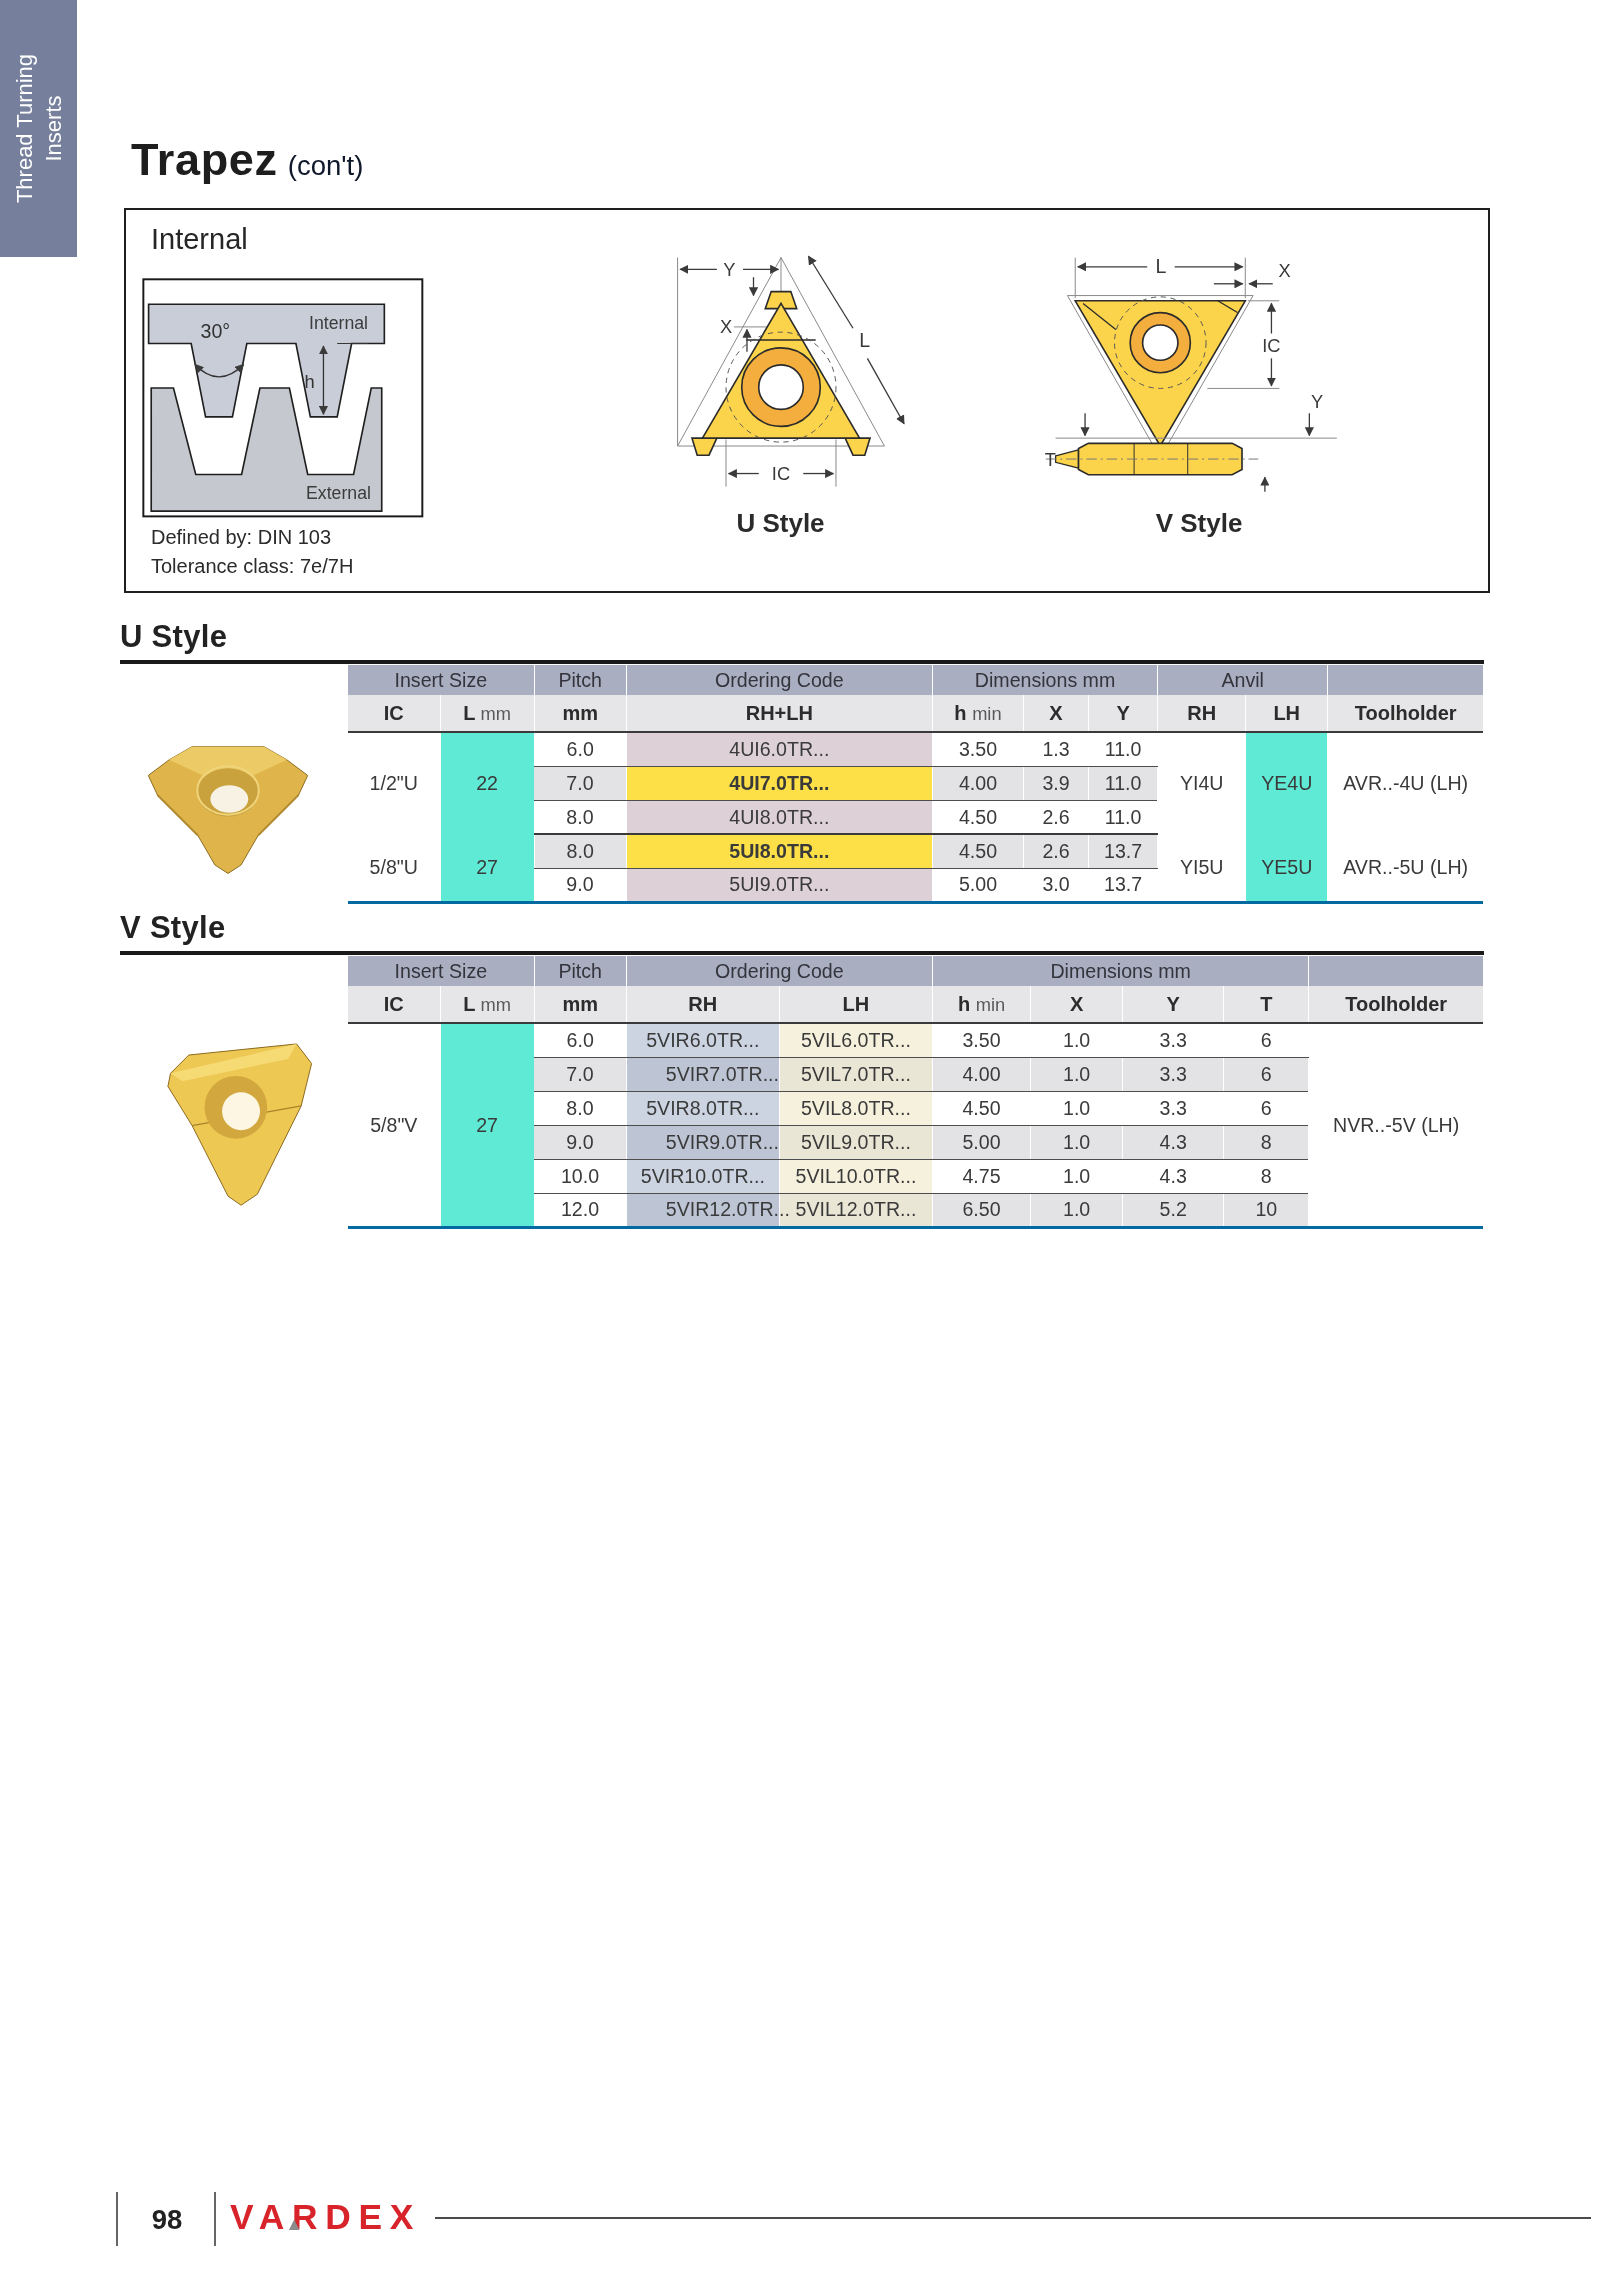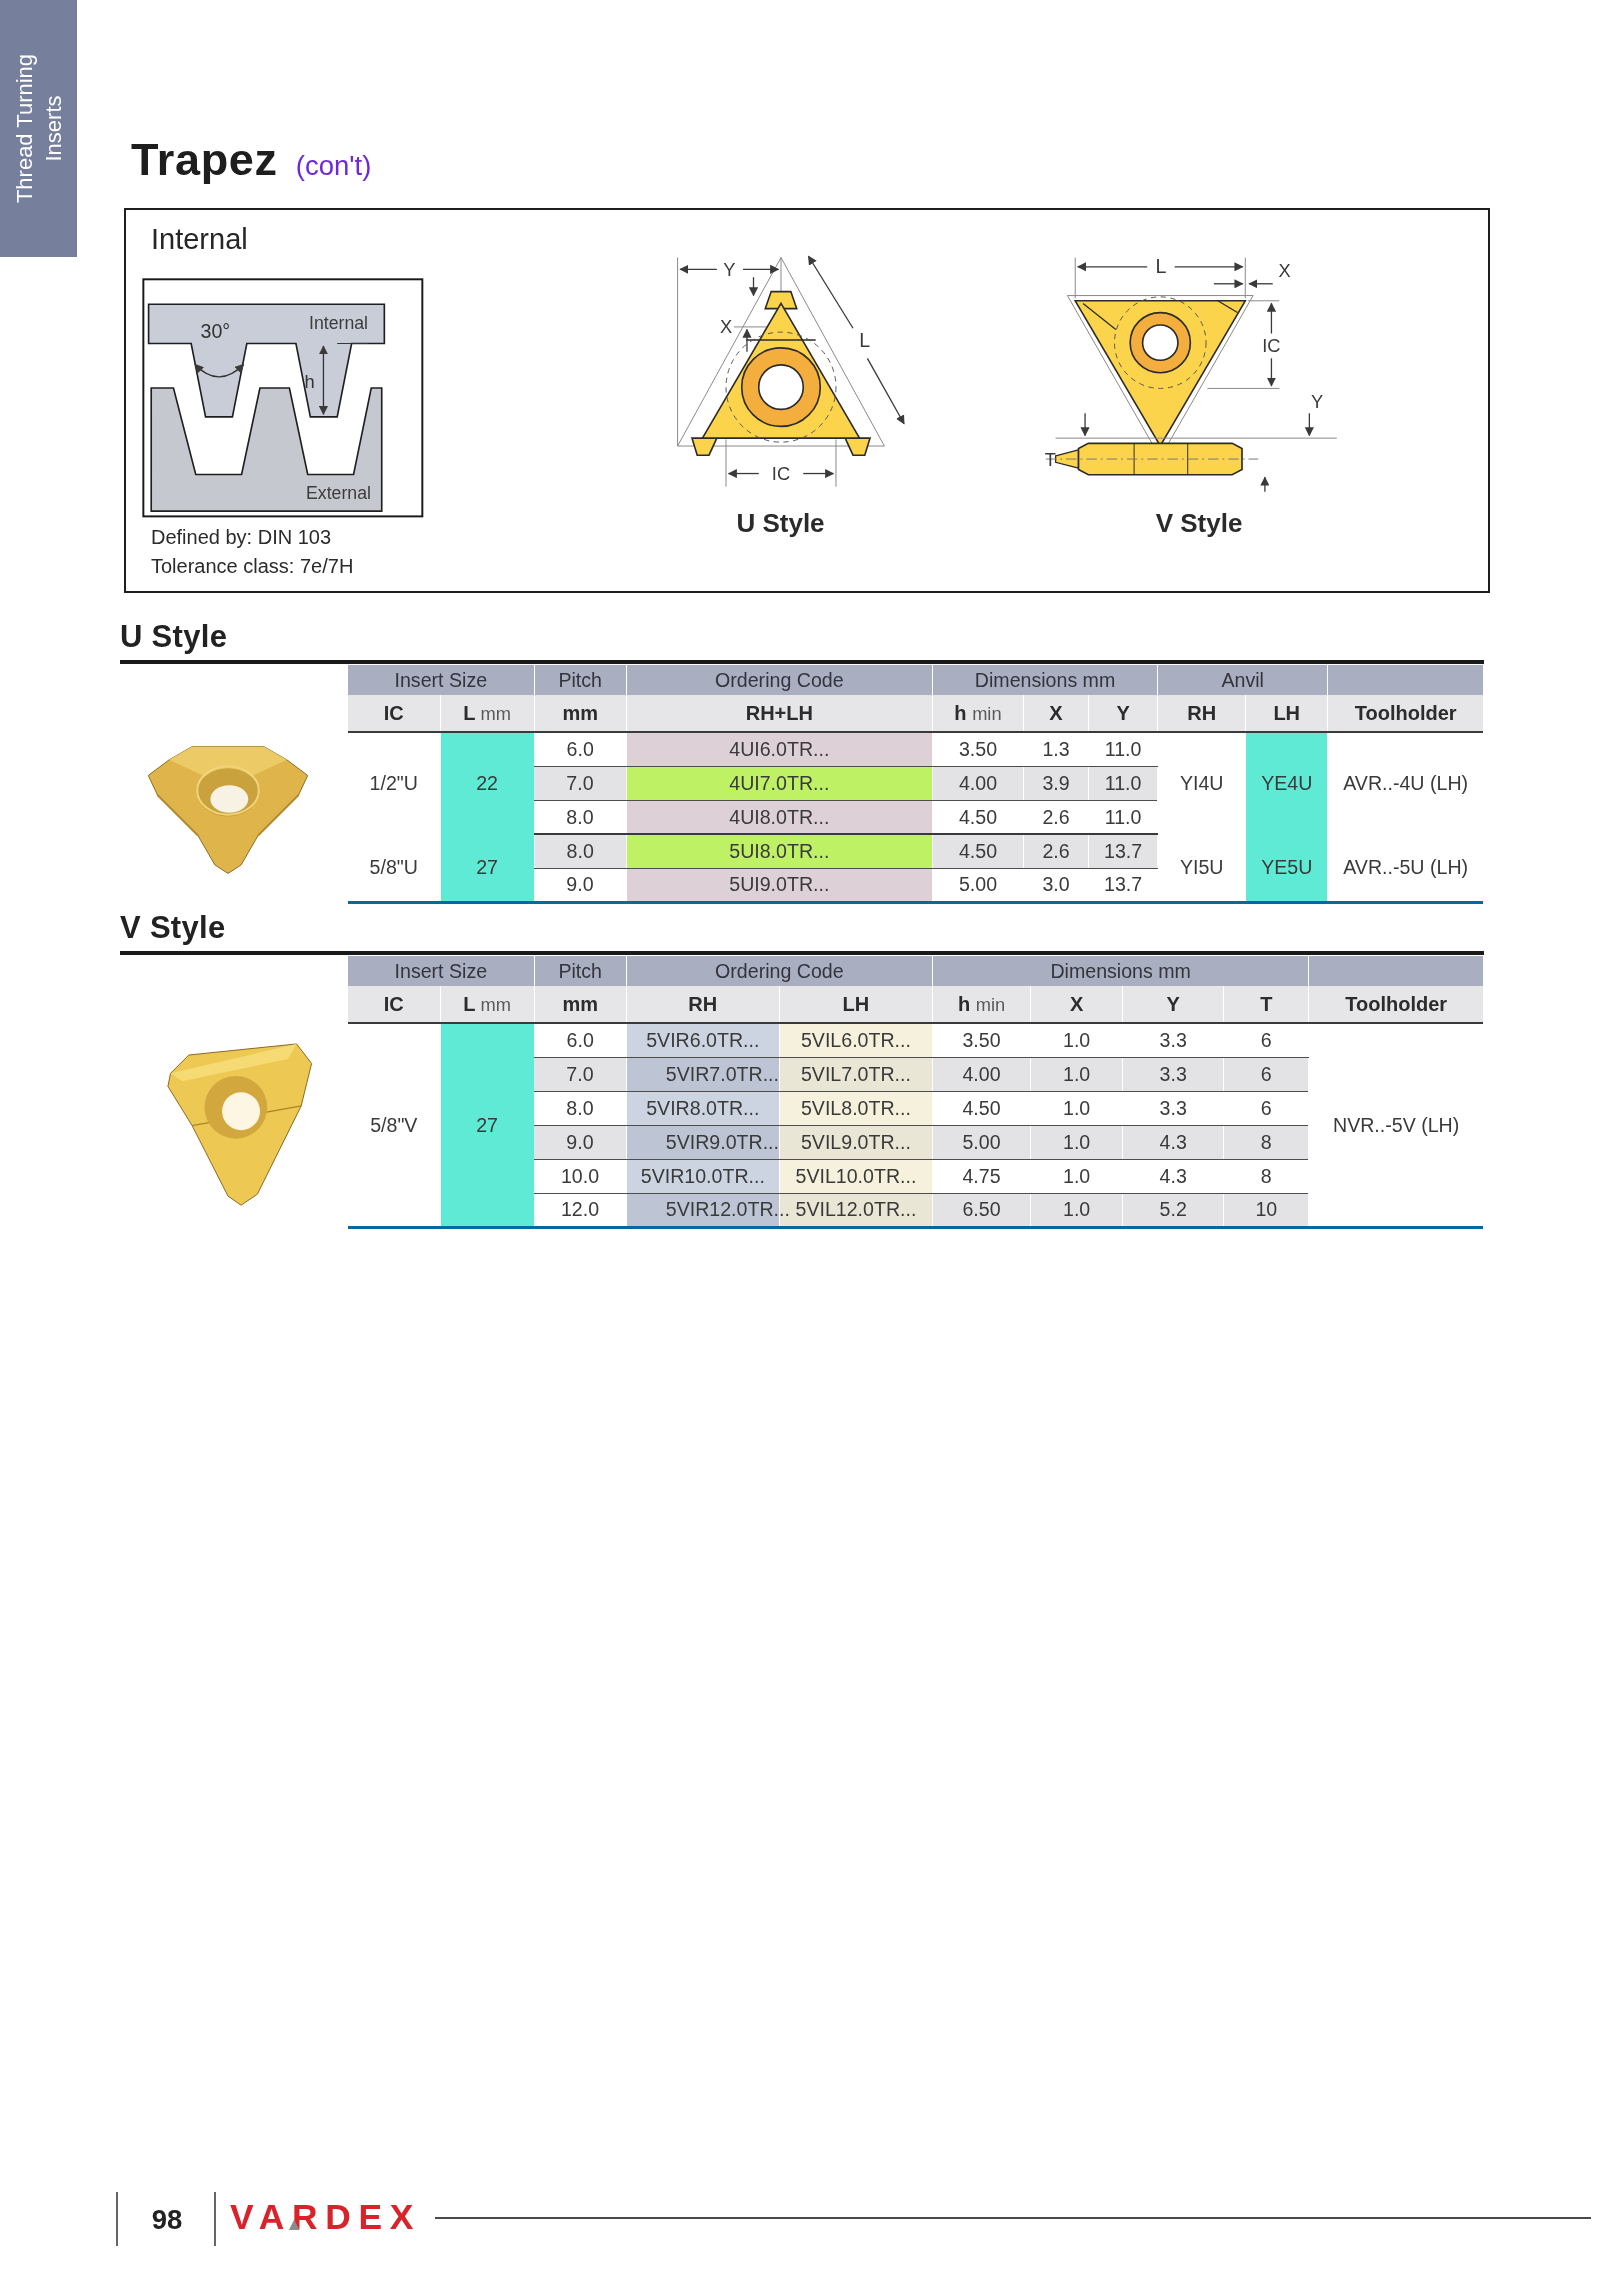--- a/index.html
+++ b/index.html
@@ -9,21 +9,21 @@
   
   .side-tab { position:absolute; left:0; top:0; width:77px; height:257px; background:#76809d; }
   .side-tab-inner { position:absolute; left:0; top:257px; width:257px; height:77px;
     transform:rotate(-90deg); transform-origin:top left;
     display:flex; flex-direction:column; align-items:center; justify-content:center;
     color:#fff; font-size:22px; line-height:29px; }
 
   
   .page-title { position:absolute; left:131px; top:134px; }
   .page-title .t-main { font-size:45px; font-weight:bold; color:#1e1e1e; letter-spacing:0.7px; }
-  .page-title .t-suffix { font-size:27.5px; font-weight:400; color:#6d28d9; margin-left:18px; }
+  .page-title .t-suffix { font-size:27.5px; font-weight:400; color:#0f172a; margin-left:10px; }
 
   
   .internal-box { position:absolute; left:124px; top:208px; width:1366px; height:385px; border:2px solid #1f1f1f; background:#fff; }
   .internal-heading { position:absolute; left:25px; top:13px; font-size:29px; color:#262626; }
   .thread-svg { position:absolute; left:15.7px; top:68px; }
   .defined { position:absolute; left:25px; top:313px; font-size:20px; line-height:29px; color:#2b2b2b; }
   .fig { position:absolute; text-align:center; }
   .fig-u { left:504px; top:19.6px; width:301px; }
   .fig-v { left:903px; top:19.6px; width:340px; }
   .fig-caption { font-size:26px; font-weight:600; color:#2b2b2b; margin-top:1.3px; }
@@ -50,21 +50,21 @@
   
   td.sep { border-bottom:1.3px solid #4d4d4d; }
   tr.group-end td { border-bottom:2px solid #3a3a3a; }
 
   
   td.l-cell, td.anvil-lh { background:#5eead4; }
   td.ic-cell, td.anvil-rh, td.tool { background:#fff; }
   tr.alt0 td.pitch, tr.alt0 td.num { background:#fff; }
   tr.alt1 td.pitch, tr.alt1 td.num { background:#e3e3e6; }
   tr.alt0 td.ucode { background:#ddd1d7; }
-  tr.alt1 td.ucode { background:#bef264; }
+  tr.alt1 td.ucode { background:#fde047;font-weight:bold; }
   tr.alt0 td.vrh { background:#ccd4e2; }
   tr.alt1 td.vrh { background:#bdc5d5;padding-left:39px; }
   tr.alt0 td.vlh { background:#f5f1dd; }
   tr.alt1 td.vlh { background:#eae6d5; }
   td.pw { background:#fff !important; }
 
   
   .footer-bar { position:absolute; width:2px; height:54px; background:#666; top:2192px; }
   .fbar1 { left:116px; } .fbar2 { left:214px; }
   .page-num { position:absolute; left:131px; top:2204px; width:72px; text-align:center; font-size:27.5px; font-weight:bold; color:#222; }

